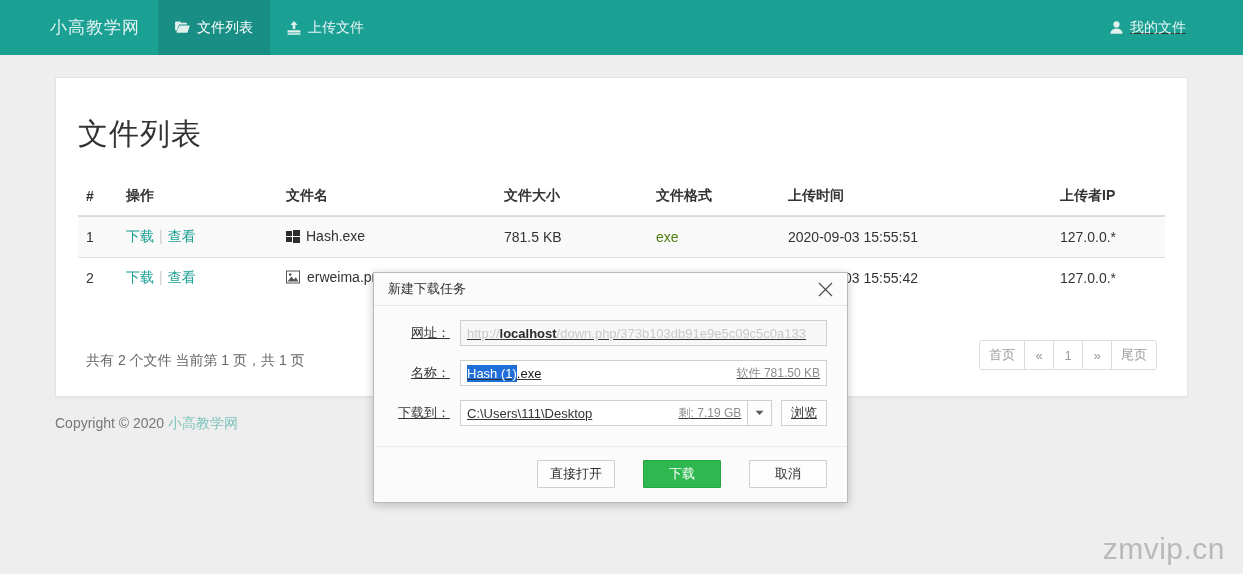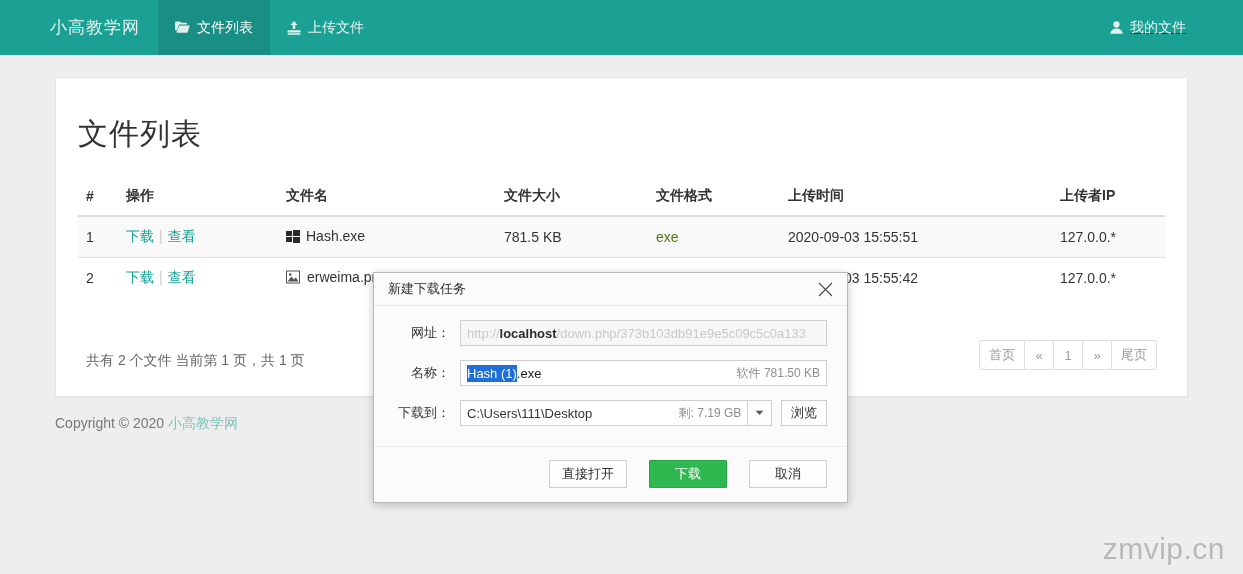--- a/index.html
+++ b/index.html
@@ -196,20 +196,21 @@
     width: 36px; height: 31px;
     display: flex; align-items: center; justify-content: center;
     cursor: pointer;
     color: #555;
   }
   .dlg-body { padding: 14px 20px 6px 20px; background: #fbfbfb; }
   .dlg-row {
     display: flex;
     align-items: center;
     margin-bottom: 14px;
+    text-decoration: underline;
   }
   .dlg-label {
     width: 66px;
     text-align: right;
     padding-right: 10px;
     color: #333;
     font-size: 13px;
     flex: 0 0 auto;
   }
   .dlg-field {
@@ -262,21 +263,21 @@
     cursor: pointer;
     font-size: 13px;
     color: #333;
   }
   .dlg-foot {
     border-top: 1px solid #ededed;
     background: #fbfbfb;
     padding: 13px 20px 14px 20px;
     display: flex;
     justify-content: flex-end;
-    gap: 22px;
+    gap: 28px;
   }
   .dbtn {
     min-width: 78px;
     height: 28px;
     padding: 0 12px;
     border: 1px solid #cfcfcf;
     background: #fdfdfd;
     color: #2e2e2e;
     font-size: 13px;
     display: inline-flex;

